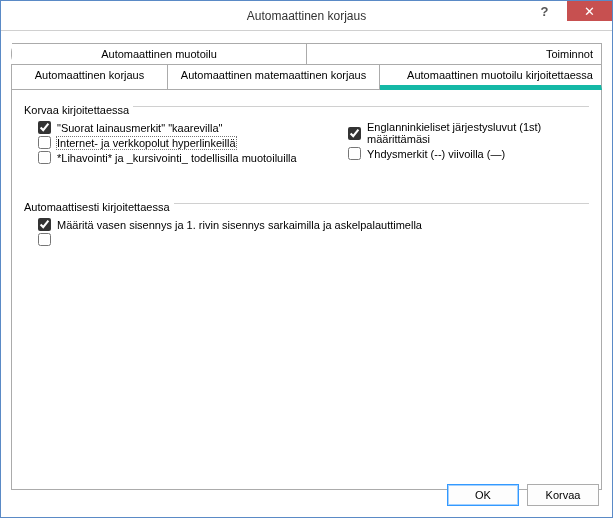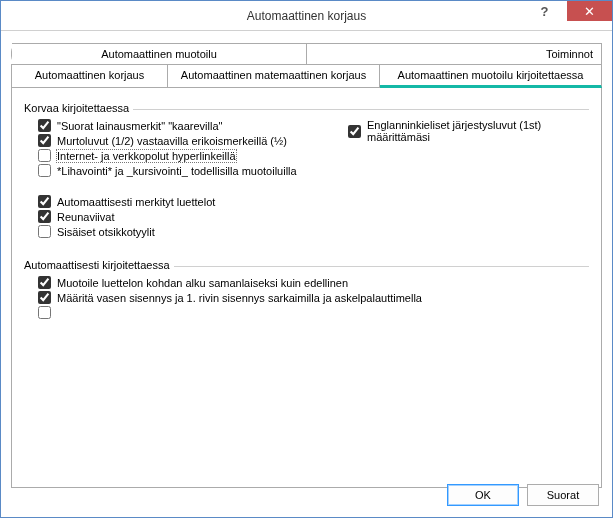--- a/index.html
+++ b/index.html
@@ -76,31 +76,30 @@
     background: #fff;
     font-size: 11px;
     text-align: center;
     cursor: pointer;
     position: relative;
   }
   .tab.top1 { flex: 1; }
   .tab.top2 { flex: 1; text-align: right; }
   .tab.row2a { width: 156px; }
   .tab.row2b { width: 212px; }
-  .tab.row2c { flex: 1; border-bottom: 3px solid #14b8a6; background: #fff; z-index: 2; }
+  .tab.row2c { flex: 1; border-bottom: 5px solid #14b8a6; background: #fff; z-index: 2; text-align: right; }
   .tab-panel {
     border: 1px solid #ababab;
     border-top: none;
     padding: 10px 12px 20px 12px;
     min-height: 400px;
     position: relative;
   }
   .group-header {
     display: flex;
-    align-items: center;
     margin: 4px 0 4px 0;
   }
   .group-header span {
     padding-right: 4px;
   }
   .group-header .line {
     flex: 1;
     border-top: 1px solid #d0d0d0;
     height: 0;
     margin-top: 2px;
@@ -176,79 +175,61 @@
       <span>Korvaa kirjoitettaessa</span>
       <div class="line"></div>
     </div>
     <div class="checkbox-grid">
       <div class="col-left">
         <div class="checkbox-row">
           <input type="checkbox" checked="" style="">
           <span>"Suorat lainausmerkit" "kaarevilla"</span>
         </div>
         <div class="checkbox-row">
-          <input type="checkbox" checked="" style="">
-          <span>Murtoluvut (1/2) vastaavilla erikoismerkeillä (½)</span>
-        </div>
-        <div class="checkbox-row">
           <input type="checkbox" style="">
           <span class="dotted-focus">Internet- ja verkkopolut hyperlinkeillä</span>
         </div>
         <div class="checkbox-row">
           <input type="checkbox" style="">
           <span>*Lihavointi* ja _kursivointi_ todellisilla muotoiluilla</span>
         </div>
       </div>
       <div class="col-right">
         <div class="checkbox-row">
           <input type="checkbox" checked="" style="">
           <span>Englanninkieliset järjestysluvut (1st) määrittämäsi</span>
         </div>
+        <div class="checkbox-row">
+          <input type="checkbox" style="">
+          <span>Yhdysmerkit (--) viivoilla (—)</span>
+        </div>
       </div>
     </div>
 
     <div class="spacer"></div>
 
     <div class="checkbox-grid">
-      <div class="col-left">
-        <div class="checkbox-row">
-          <input type="checkbox" checked="" style="">
-          <span>Automaattisesti merkityt luettelot</span>
-        </div>
-        <div class="checkbox-row">
-          <input type="checkbox" checked="" style="">
-          <span>Reunaviivat</span>
-        </div>
-        <div class="checkbox-row">
-          <input type="checkbox" style="">
-          <span>Sisäiset otsikkotyylit</span>
-        </div>
-      </div>
     </div>
 
     <div class="spacer"></div>
 
     <div class="group-header">
       <span>Automaattisesti kirjoitettaessa</span>
       <div class="line"></div>
     </div>
     <div>
       <div class="checkbox-row">
         <input type="checkbox" checked="" style="">
-        <span>Muotoile luettelon kohdan alku samanlaiseksi kuin edellinen</span>
-      </div>
-      <div class="checkbox-row">
-        <input type="checkbox" checked="" style="">
         <span>Määritä vasen sisennys ja 1. rivin sisennys sarkaimilla ja askelpalauttimella</span>
       </div>
       <div class="checkbox-row">
         <input type="checkbox" style="">
       </div>
     </div>
 
   </div>
 
   <div class="button-row">
     <button class="btn default">OK</button>
-    <button class="btn">Suorat</button>
+    <button class="btn">Korvaa</button>
   </div>
 
 </div>
 
 </body></html>

